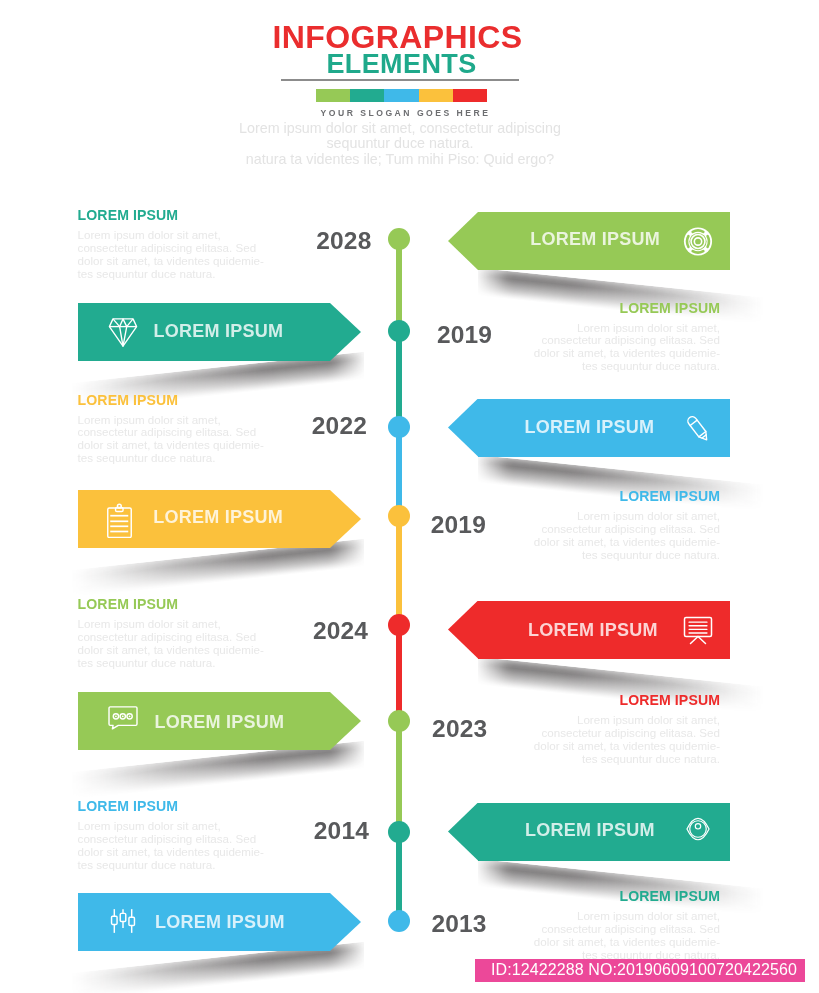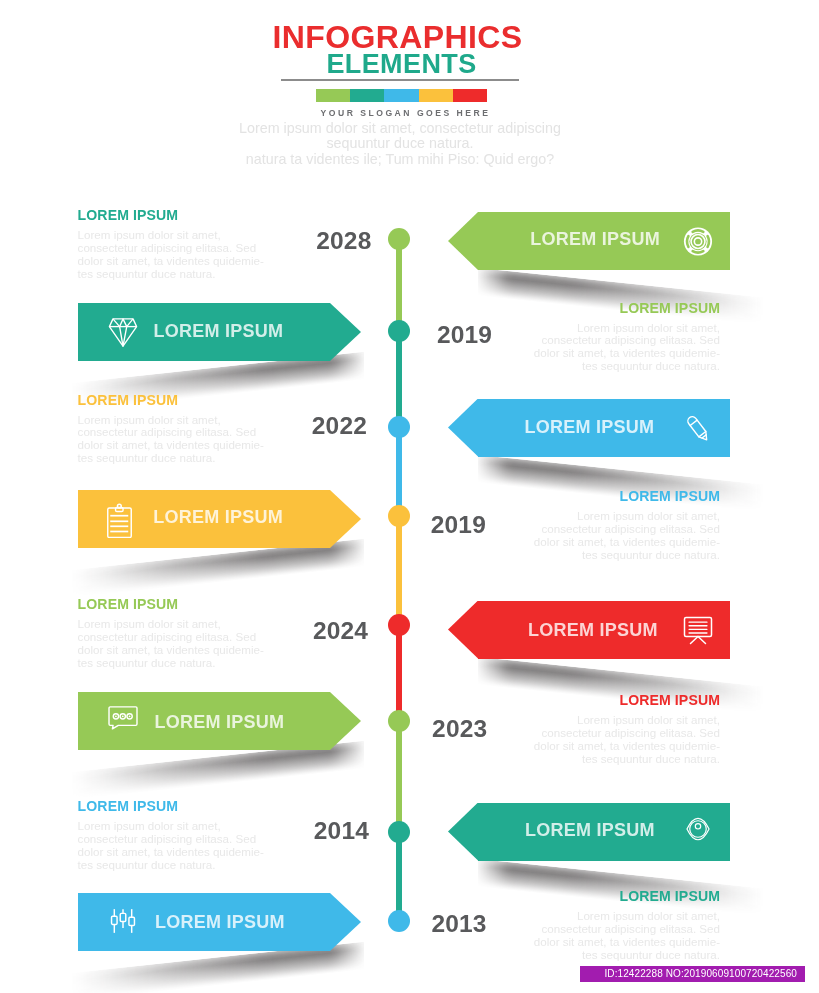--- a/index.html
+++ b/index.html
@@ -43,21 +43,21 @@
   .txt{position:absolute;width:190px;}
   .txt h3{margin:0;font-size:14.1px;font-weight:bold;letter-spacing:0.1px;line-height:14px;height:14px;}
   .txt p{margin:0;padding-top:7px;font-size:11.6px;line-height:12.9px;color:#e8e8e8;}
   .txt.l{left:77.6px;text-align:left;}
   .txt.r{left:530px;text-align:right;}
 
   
   .wm{position:absolute;left:8px;bottom:4px;height:30px;}
   .wm .cn{font-size:25px;font-weight:bold;color:#fff;-webkit-text-stroke:1px #cfcfcf;letter-spacing:1px;font-family:"DejaVu Sans",sans-serif;}
   .wm .url{font-size:19px;font-style:italic;font-weight:bold;color:#d9d9d9;letter-spacing:0.4px;}
-  .idtag{position:absolute;right:14px;bottom:11px;background:#a21caf;color:#fff;font-size:10px;padding:2px 8px 3px 24px;letter-spacing:0.1px;}
+  .idtag{position:absolute;right:14px;bottom:11px;background:#ec4899;color:#fff;font-size:16px;padding:2px 8px 3px 16px;letter-spacing:0.1px;}
 </style>
 </head>
 <body>
 
 <div class="stage">
 
   <div class="hdr">
     <div class="t1">INFOGRAPHICS</div>
     <div class="t2">ELEMENTS</div>
   </div>

